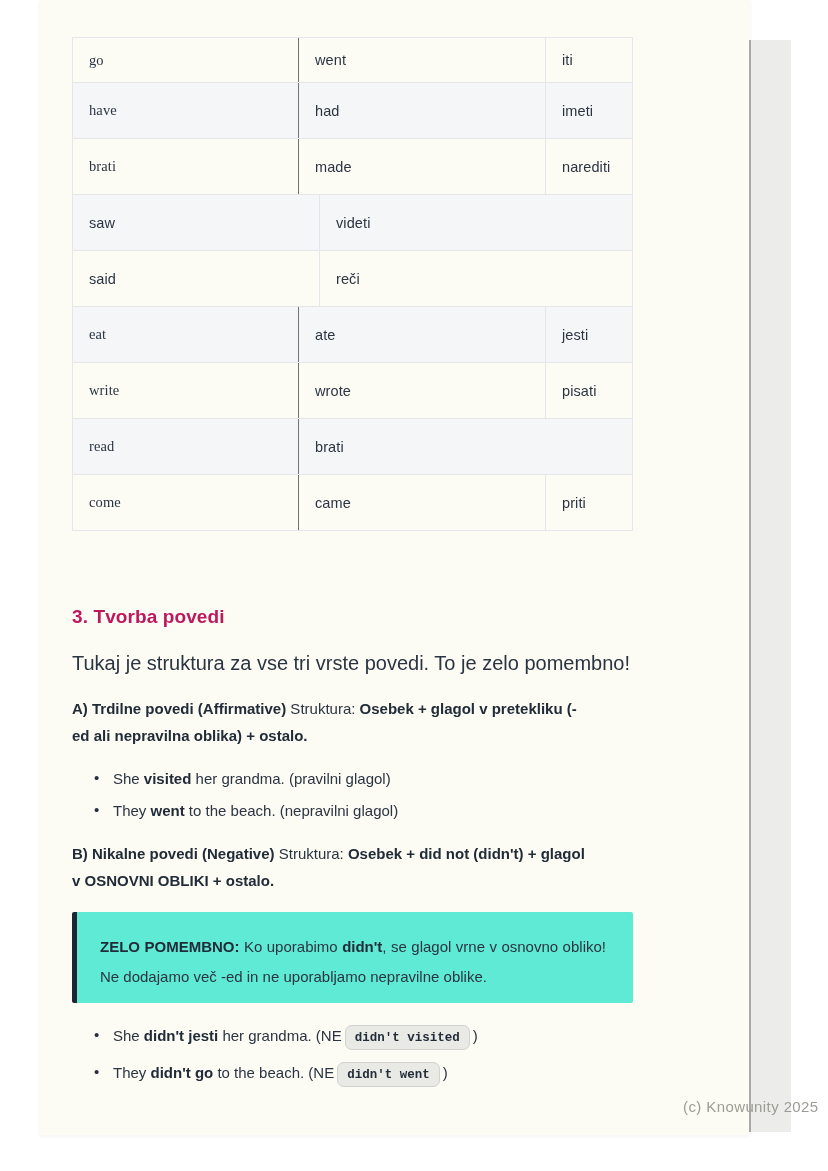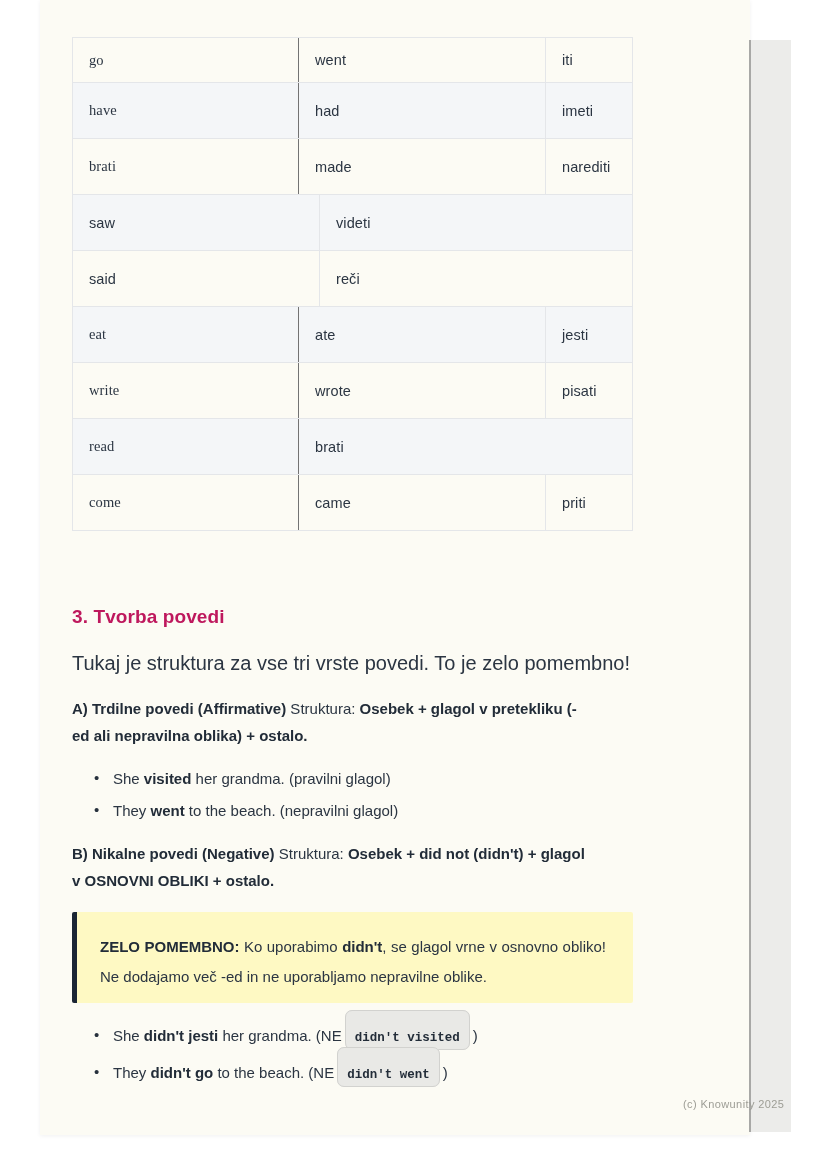--- a/index.html
+++ b/index.html
@@ -30,21 +30,21 @@
   .c1{width:226px;border-right:1px solid #737373;font-family:Liberation Serif, serif;}
   .c2{width:247px;border-right:1px solid #e4e6e9;}
   .c3{flex:1;}
   
   .b{font-weight:700;color:#222c38;}
   .i{font-style:italic;}
   .code{
     font-family:"Liberation Mono","DejaVu Sans Mono",monospace;
     font-weight:700;font-size:12.5px;color:#222c38;
     background:#e9e9e6;border:1px solid #d2d2cf;border-radius:7px;
-    padding:20px 9px 4px 9px;margin:0 3px;white-space:nowrap;
+    padding:5px 9px 4px 9px;margin:0 3px;white-space:nowrap;
   }
   
   .section-heading{
     position:absolute;left:32px;top:606px;margin:0;
     font-size:19px;font-weight:700;color:#be185d;letter-spacing:.1px;
   }
   .intro{
     position:absolute;left:32px;top:653px;margin:0;
     font-size:20px;line-height:21px;color:#2b3542;
   }
@@ -63,35 +63,35 @@
   .list-b{top:1022px;}
   .list-b li{line-height:26px;margin-bottom:9px;}
   ul.examples li{position:relative;padding-left:28px;}
   ul.examples li::before{
     content:"\2022";position:absolute;left:9px;top:-1px;
     font-size:15px;color:#27313d;
   }
   
   .callout{
     position:absolute;left:32px;top:912px;width:561px;box-sizing:border-box;
-    background:#fef9c3;border-left:5px solid #1b2534;border-radius:2px;
+    background:#5eead4;border-left:5px solid #1b2534;border-radius:2px;
     padding:20px 27px 11px 23px;
   }
   .callout p{
     margin:0;font-size:15px;line-height:30px;color:#2b3542;
     text-align:justify;
   }
   
   .page-edge{
     position:absolute;left:749px;top:40px;width:42px;height:1092px;
     background:#ececea;border-left:2px solid #a8a8a6;box-sizing:border-box;
   }
   .watermark{
     position:absolute;left:683px;top:1098px;z-index:5;
-    font-size:11px;color:#9d9d95;letter-spacing:.4px;
+    font-size:15px;color:#9d9d95;letter-spacing:.4px;
   }
 </style>
 </head>
 <body>
 
 <div class="page">
 
   <div class="verb-table">
       <div class="trow">
         <div class="tcell c1">go</div>

